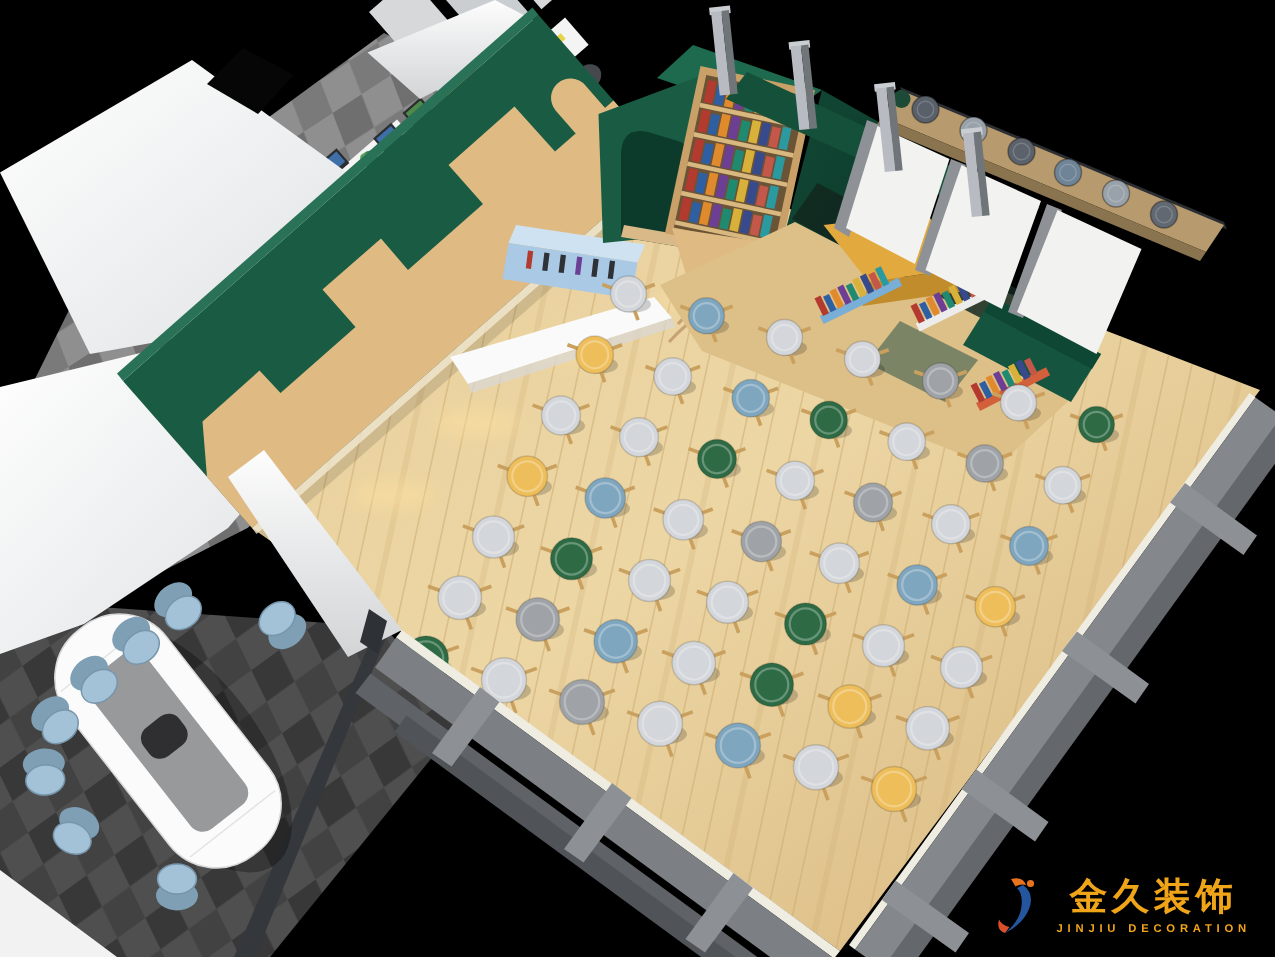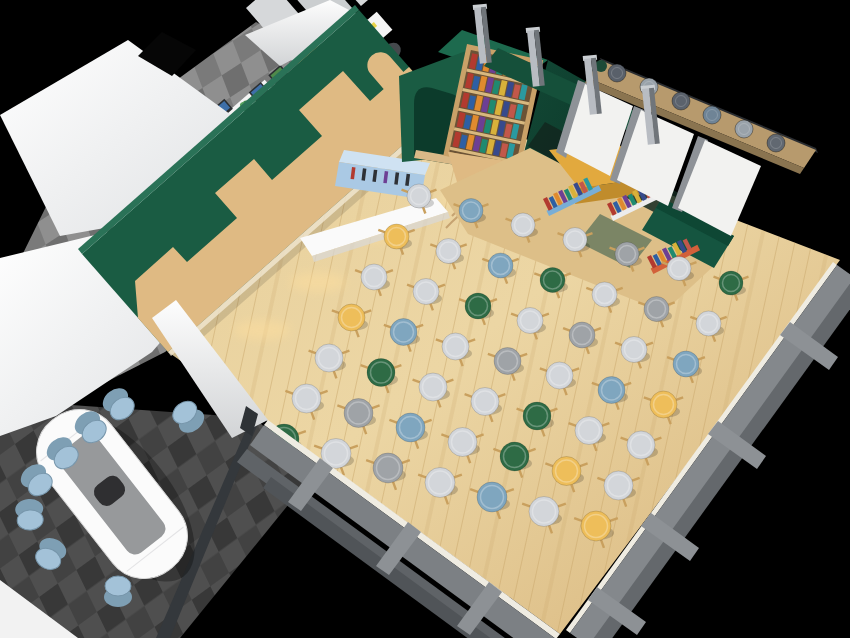--- a/index.html
+++ b/index.html
@@ -860,13 +860,25 @@
     <polygon points="790,322 780,335 829,370 838,357" fill="#8d9195"></polygon>
     <polygon points="718,421 708,434 757,469 766,456" fill="#8d9195"></polygon>
     <polygon points="651,513 641,526 690,561 699,548" fill="#8d9195"></polygon>
     <polygon points="597,587 588,600 637,635 646,622" fill="#8d9195"></polygon>
   </g>
 
   <polygon points="152,318 176,300 268,420 232,438" fill="url(#gWhite2)"></polygon>
   <polygon points="246,406 258,414 252,436 240,428" fill="#2e3236"></polygon>
 </svg>
 
+<div id="logo">
+  <svg width="36" height="44" viewBox="0 0 36 44">
+    <path d="M14 4 Q22 2 24 8 Q20 7 17 9 Z" fill="var(--c-logo_orange)"></path>
+    <path d="M22 8 Q30 14 26 24 Q22 34 10 40 Q20 32 21 22 Q22 14 18 10 Z" fill="var(--c-logo_blue)"></path>
+    <path d="M10 40 Q4 38 6 31 Q8 35 13 36 Z" fill="var(--c-logo_red)"></path>
+    <circle cx="27" cy="7" r="2.4" fill="var(--c-logo_orange)"></circle>
+  </svg>
+  <div class="txt">
+    <div class="cn">金久装饰</div>
+    <div class="en">JINJIU DECORATION</div>
+  </div>
 </div>
+</div>
 
 </body></html>

